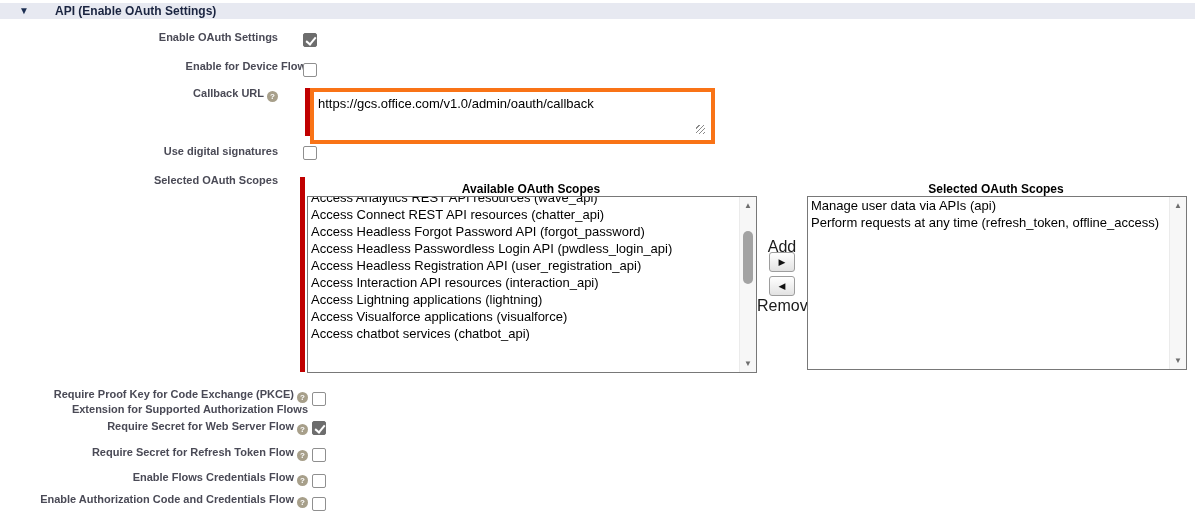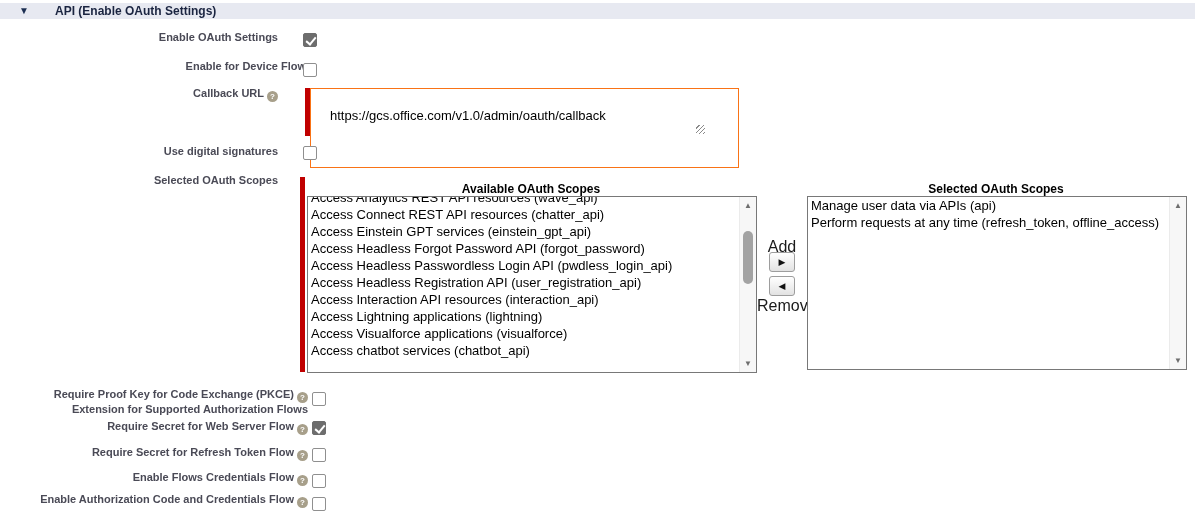--- a/index.html
+++ b/index.html
@@ -42,22 +42,22 @@
   .cb.checked::after {
     content:""; position:absolute; left:3.5px; top:0.5px; width:4px; height:8px;
     border-style:solid; border-color:#fff; border-width:0 2px 2px 0;
     transform:rotate(40deg);
   }
   
   .reqbar { position:absolute; width:5px; background:#c00000; }
   
   .cb-url-wrap { position:absolute; left:310px; top:88px; width:397px; height:48px; }
   .cb-url-wrap textarea {
-    width:389px; height:40px; border:1px solid #f97316; resize:none;
-    font-family:"Liberation Sans", sans-serif; font-size:13px; padding:19px;
+    width:389px; height:40px; border:4px solid #f97316; resize:none;
+    font-family:"Liberation Sans", sans-serif; font-size:13px; padding:4px;
     overflow:hidden; display:block; border-radius:0; outline:none; color:#000;
   }
   .resize-handle {
     position:absolute; right:2px; bottom:2px; width:9px; height:9px;
     background:repeating-linear-gradient(135deg, transparent 0 2px, #8a8a8a 2px 3px);
     cursor:nwse-resize;
   }
   
   .scopes-block { position:absolute; left:300px; top:172px; width:961px; height:202px; }
   .list-header {
@@ -129,21 +129,20 @@
 
 <div class="flabel narrow" style="top:174px;">Selected OAuth Scopes</div>
 <div class="scopes-block">
   <div class="reqbar" style="left:0; top:5px; height:195px;"></div>
 
   <div class="list-header" style="left:7px; width:448px;">Available OAuth Scopes</div>
   <div class="listbox avail-list">
     <div class="opts">
         <div class="opt">Access Analytics REST API resources (wave_api)</div>
         <div class="opt">Access Connect REST API resources (chatter_api)</div>
-        <div class="opt">Access Einstein GPT services (einstein_gpt_api)</div>
         <div class="opt">Access Headless Forgot Password API (forgot_password)</div>
         <div class="opt">Access Headless Passwordless Login API (pwdless_login_api)</div>
         <div class="opt">Access Headless Registration API (user_registration_api)</div>
         <div class="opt">Access Interaction API resources (interaction_api)</div>
         <div class="opt">Access Lightning applications (lightning)</div>
         <div class="opt">Access Visualforce applications (visualforce)</div>
         <div class="opt">Access chatbot services (chatbot_api)</div>
       </div>
     <div class="sbar">
       <div class="sbtn up">▲</div>

